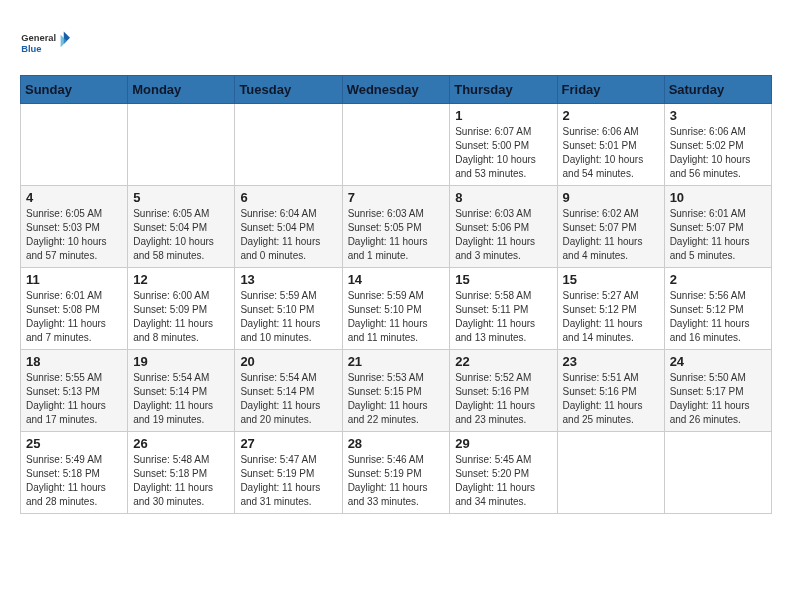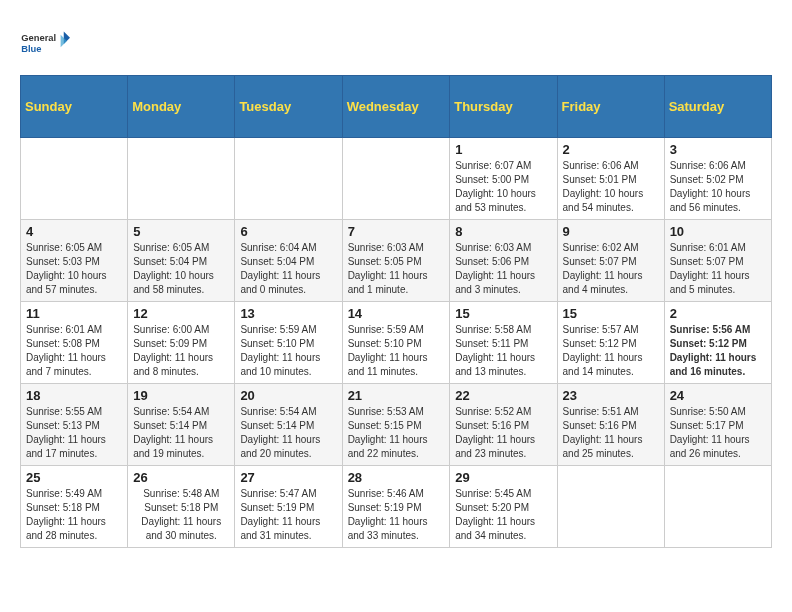--- a/index.html
+++ b/index.html
@@ -36,22 +36,22 @@
       color: #333;
       font-weight: normal;
     }
     .calendar-table {
       width: 100%;
       border-collapse: collapse;
       font-size: 11px;
     }
     .calendar-table th {
       background-color: #3276b1;
-      color: #fde047;
-      padding: 23px 4px;
+      color: #0f172a;
+      padding: 6px 4px;
       text-align: left;
       font-size: 13px;
       font-weight: bold;
       border: 1px solid #2a6099;
     }
     .calendar-table td {
       border: 1px solid #ccc;
       padding: 4px 5px;
       vertical-align: top;
       width: 108px;
@@ -223,28 +223,28 @@
         </td>
         <td>
           <span class="day-number">15</span>
           <div class="day-info" style="white-space: pre-line;">Sunrise: 5:58 AM
 Sunset: 5:11 PM
 Daylight: 11 hours
 and 13 minutes.</div>
         </td>
         <td>
           <span class="day-number">15</span>
-          <div class="day-info" style="white-space: pre-line;">Sunrise: 5:57 AM
+          <div class="day-info" style="white-space: pre-line;">Sunrise: 5:27 AM
 Sunset: 5:12 PM
 Daylight: 11 hours
 and 14 minutes.</div>
         </td>
         <td>
           <span class="day-number">2</span>
-          <div class="day-info" style="white-space: pre-line; font-weight: bold;">Sunrise: 5:56 AM
+          <div class="day-info" style="white-space: pre-line;">Sunrise: 5:56 AM
 Sunset: 5:12 PM
 Daylight: 11 hours
 and 16 minutes.</div>
         </td>
       </tr>
       <tr class="row-even">
         <td>
           <span class="day-number">18</span>
           <div class="day-info" style="white-space: pre-line;">Sunrise: 5:55 AM
 Sunset: 5:13 PM
@@ -297,21 +297,21 @@
       <tr class="row-odd">
         <td>
           <span class="day-number">25</span>
           <div class="day-info" style="white-space: pre-line;">Sunrise: 5:49 AM
 Sunset: 5:18 PM
 Daylight: 11 hours
 and 28 minutes.</div>
         </td>
         <td>
           <span class="day-number">26</span>
-          <div class="day-info" style="white-space: pre-line; text-align: center;">Sunrise: 5:48 AM
+          <div class="day-info" style="white-space: pre-line;">Sunrise: 5:48 AM
 Sunset: 5:18 PM
 Daylight: 11 hours
 and 30 minutes.</div>
         </td>
         <td>
           <span class="day-number">27</span>
           <div class="day-info" style="white-space: pre-line;">Sunrise: 5:47 AM
 Sunset: 5:19 PM
 Daylight: 11 hours
 and 31 minutes.</div>

